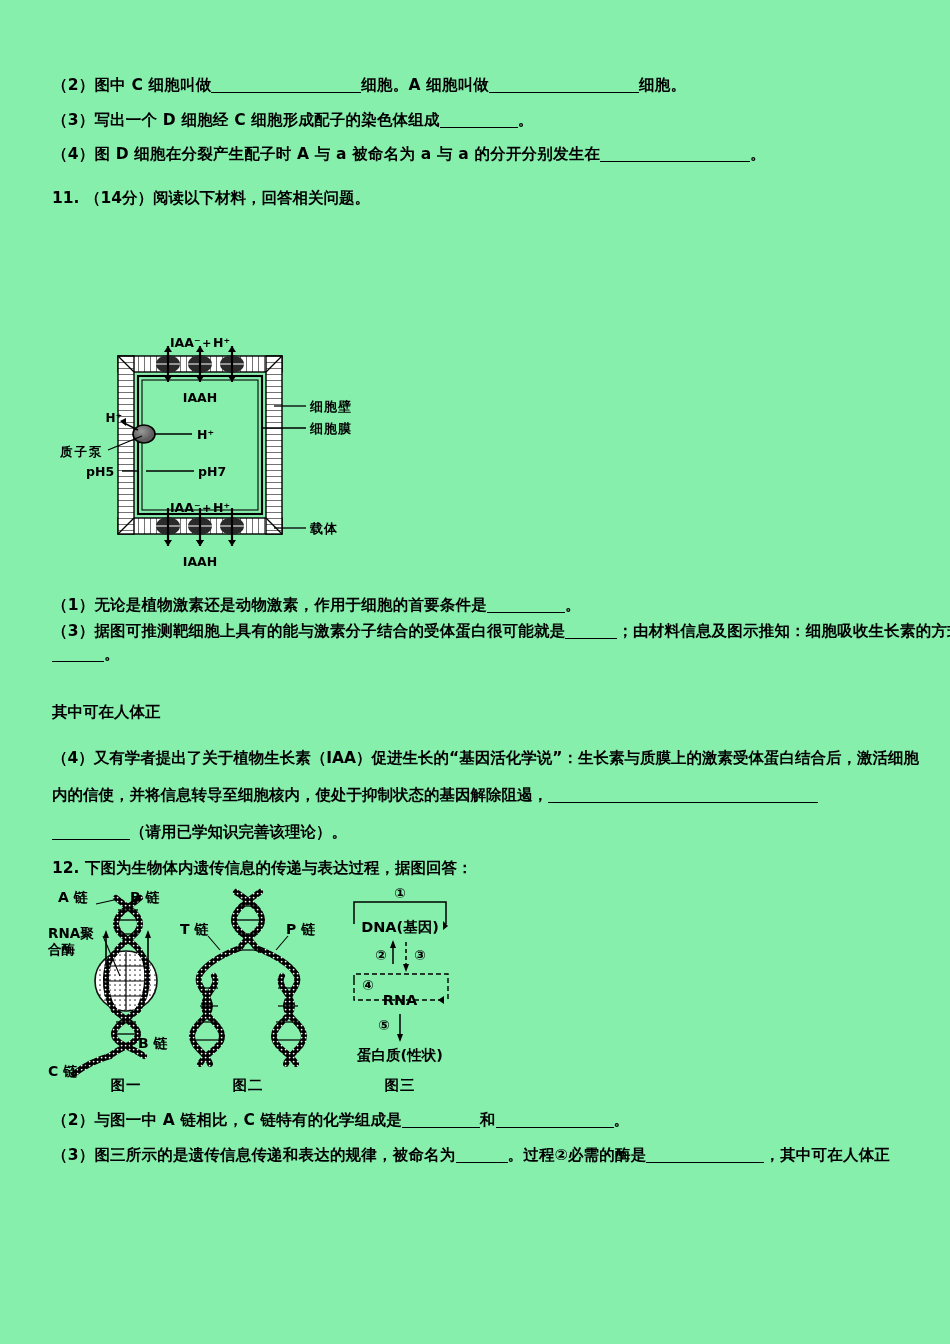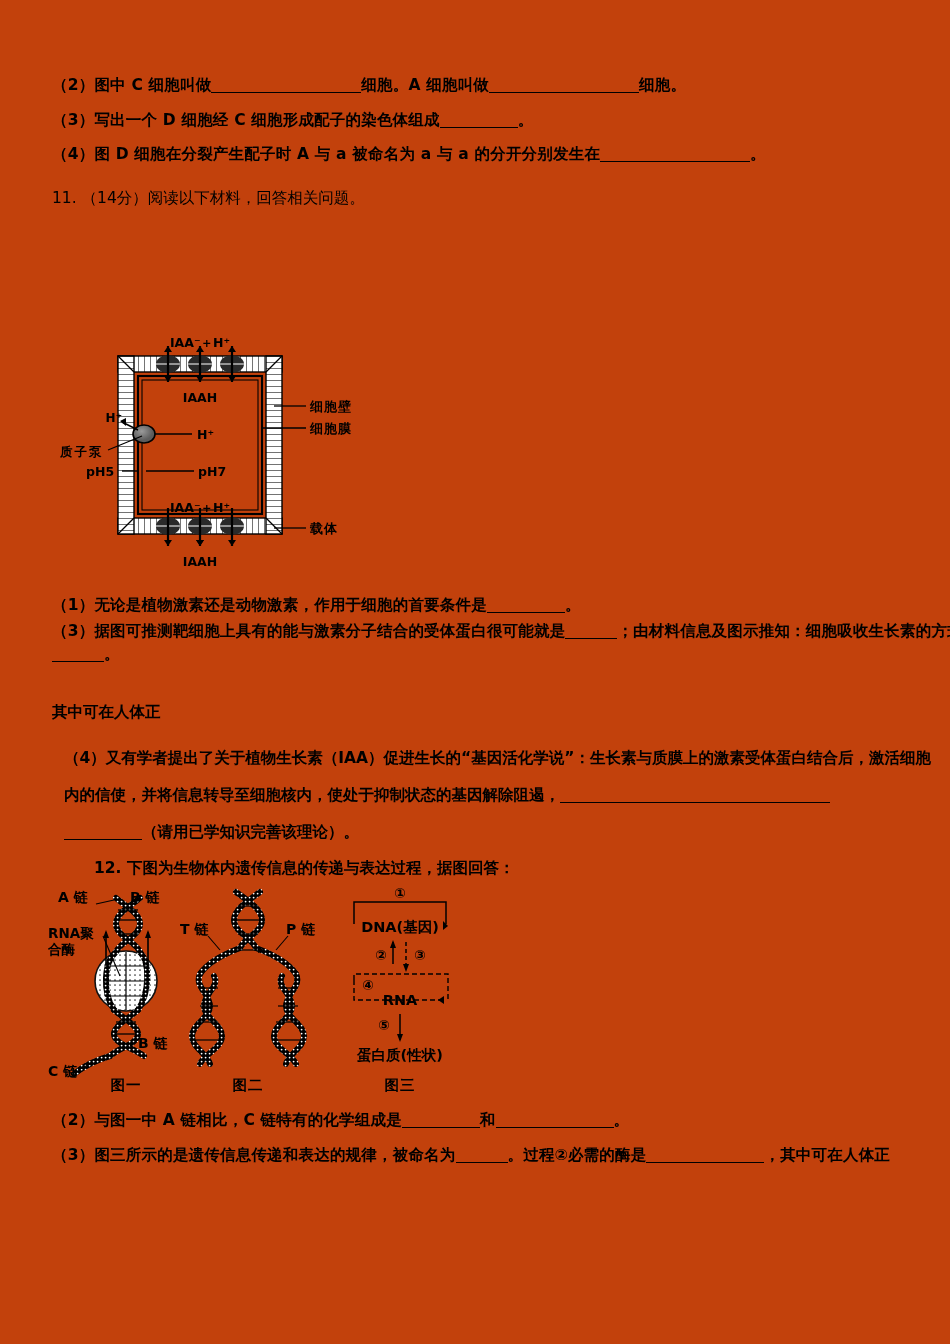--- a/index.html
+++ b/index.html
@@ -12,21 +12,21 @@
     height: 1344px;
     position: relative;
     font-family: "DejaVu Sans", "Liberation Sans", sans-serif;
     color: #000000;
     overflow: hidden;
   }
   .page {
     position: relative;
     width: 950px;
     height: 1344px;
-    background: #c2410c;
+    background: #86efac;
     padding: 0;
     box-sizing: border-box;
   }
   .content {
     position: absolute;
     left: 52px;
     top: 78px;
     width: 860px;
   }
   .qline {
@@ -38,21 +38,21 @@
   }
   .qline.wrap { white-space: normal; line-height: 34px; margin-bottom: 6px; }
   .bold { font-weight: bold; }
   .blank-s { display: inline-block; border-bottom: 1px solid #000; width: 52px; vertical-align: -3px; }
   .blank-m { display: inline-block; border-bottom: 1px solid #000; width: 78px; vertical-align: -3px; }
   .blank-l { display: inline-block; border-bottom: 1px solid #000; width: 118px; vertical-align: -3px; }
   .blank-xl { display: inline-block; border-bottom: 1px solid #000; width: 150px; vertical-align: -3px; }
   .blank-xxl { display: inline-block; border-bottom: 1px solid #000; width: 270px; vertical-align: -3px; }
   .blank-xs { display: inline-block; border-bottom: 1px solid #000; width: 34px; vertical-align: -3px; }
 
-  .section-head { font-size: 15.5px; font-weight: normal; margin: 0 0 16px 0; }
+  .section-head { font-size: 15.5px; font-weight: bold; margin: 0 0 16px 0; }
 
   
   #fig1 {
     position: absolute;
     left: 60px;
     top: 338px;
     width: 360px;
     height: 248px;
   }
   #fig1 svg { display:block; }
@@ -237,26 +237,26 @@
     </div>
     <div class="qline bold" style="margin-bottom:19px;">
       <span class="blank-s"></span><span>。</span>
     </div>
   </div>
 
   <div style="position:absolute; left:52px; top:702px; font-size:15.5px; font-weight:bold;">
     其中可在人体正
   </div>
 
-  <div style="position:absolute; left:64px; top:740px; width:870px; font-size:15.5px; font-weight:bold; line-height:37px;">
+  <div style="position:absolute; left:52px; top:740px; width:870px; font-size:15.5px; font-weight:bold; line-height:37px;">
     <span>（4）</span><span>又有学者提出了关于植物生长素（IAA）促进生长的“基因活化学说”：生长素与质膜上的激素受体蛋白结合后，激活细胞内的信使，并将信息转导至细胞核内，使处于抑制状态的基因解除阻遏，</span><span class="blank-xxl"></span><br>
     <span class="blank-m"></span><span>（请用已学知识完善该理论）。</span>
   </div>
 
-  <div style="position:absolute; left:52px; top:858px; font-size:15.5px; font-weight:bold;margin-left:42px;">
+  <div style="position:absolute; left:52px; top:858px; font-size:15.5px; font-weight:bold;">
     <span>12.</span>&nbsp;<span>下图为生物体内遗传信息的传递与表达过程，据图回答：</span>
   </div>
 
   <div id="fig2group">
     <svg width="430" height="205" viewBox="0 0 430 205" xmlns="http://www.w3.org/2000/svg">
       <defs>
         <pattern id="helixDot" width="4" height="4" patternUnits="userSpaceOnUse">
           <rect width="4" height="4" fill="#000"></rect>
           <circle cx="1.6" cy="1.6" r="0.9" fill="#fff"></circle>
         </pattern>

